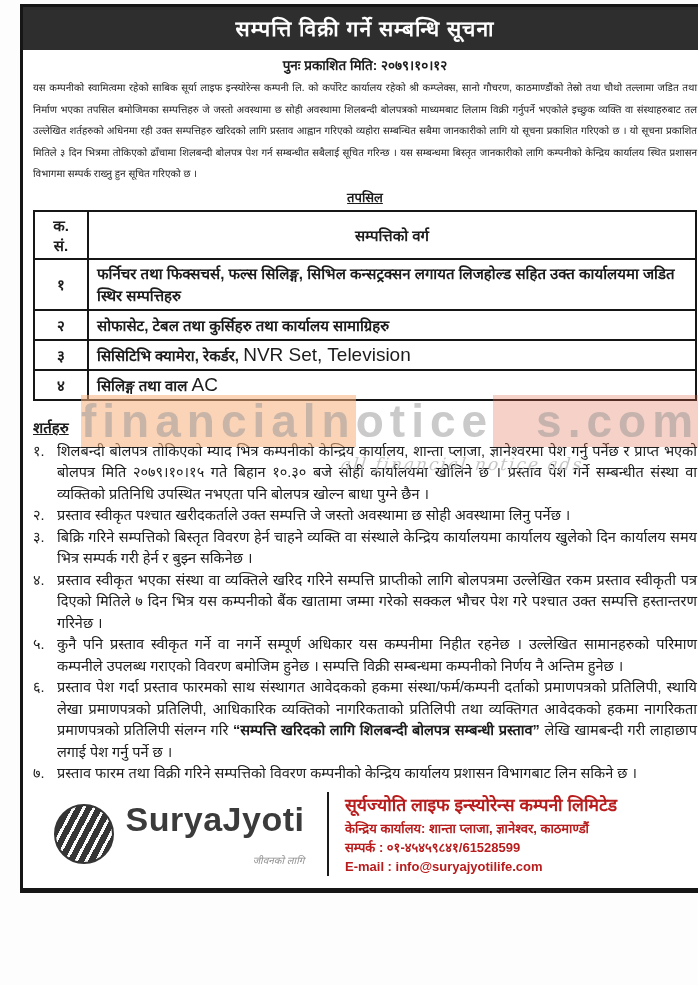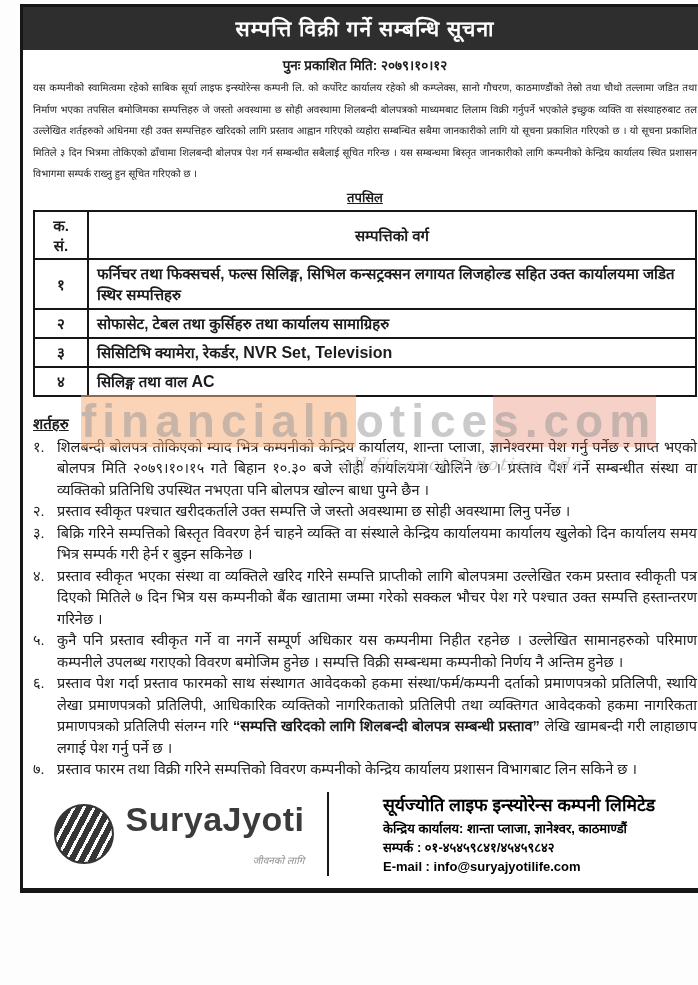--- a/index.html
+++ b/index.html
@@ -14,35 +14,35 @@
   }
   .content { position:relative; padding:4px 10px 0; }
   .pub-date { text-align:center; font-weight:bold; font-size:13.5px; margin:2px 0 3px; }
   .intro { font-size:10px; line-height:21.5px; text-align:justify; }
   .schedule-heading { text-align:center; font-weight:bold; text-decoration:underline; font-size:13px; margin:3px 0 4px; }
   table.schedule { width:100%; border-collapse:collapse; border:2px solid #161616; }
   table.schedule th, table.schedule td { border:2px solid #161616; padding:3px 8px; font-size:15px; vertical-align:middle; }
   th.sn-col, td.sn-col { width:54px; text-align:center; font-weight:bold; }
   th.cat-col { font-weight:bold; font-size:15.5px; padding:6px 8px; }
   td.cat-cell { font-weight:bold; line-height:21px; }
-  td .latin { font-size:16px; font-weight:bold; font-family:"Liberation Sans",sans-serif; }
+  td .latin { font-size:19px; font-weight:normal; font-family:"Liberation Sans",sans-serif; }
   .terms-heading { font-weight:bold; text-decoration:underline; font-size:15px; margin:16px 0 4px; }
   .terms { font-size:14.5px; line-height:21.5px; }
   .term { display:flex; text-align:justify; }
   .term .num { width:24px; flex:0 0 24px; }
   .term .txt { flex:1; }
   .term .txt b { font-weight:bold; }
   
   .wm-main {
     position:absolute; top:344px; left:58px; width:600px;
     font-size:46px; font-weight:bold; letter-spacing:6px;
     color:rgba(150,150,150,0.50); white-space:nowrap; pointer-events:none; z-index:5;
   }
   .wm-main .hl1 { background:rgba(247,176,125,0.55); }
-  .wm-main .hl2 { background:rgba(226,104,70,0.30); }
+  .wm-main .hl2 { background:rgba(226,104,70,0.30);padding-left:43px; }
   .wm-sub {
     position:absolute; top:404px; left:318px;
     font-family:"DejaVu Serif",serif; font-style:italic;
     font-size:17px; color:#c6c6c6; letter-spacing:2px;
     transform:skewX(-6deg); pointer-events:none; z-index:5; white-space:nowrap;
   }
   
   .footer {
     position:absolute; left:8px; right:8px; bottom:6px; height:96px;
     display:flex; align-items:center; background:#fff;
@@ -50,21 +50,21 @@
   .logo-block { width:296px; display:flex; align-items:center; justify-content:center; gap:12px; }
   .sphere {
     width:60px; height:60px; border-radius:50%; flex:0 0 60px;
     background:repeating-linear-gradient(118deg,#353535 0 6px,#fafafa 6px 9px);
     border:2px solid #353535;
   }
   .logo-words { display:flex; flex-direction:column; align-items:flex-end; }
   .logo-name { font-size:34px; font-weight:bold; color:#3b3b3b; letter-spacing:0.5px; line-height:36px; }
   .logo-tagline { font-size:10px; color:#909090; font-style:italic; margin-top:16px; }
   .v-divider { width:2px; height:84px; background:#1a1a1a; flex:0 0 2px; }
-  .company { padding-left:16px; color:#000000;margin-left:38px; }
+  .company { padding-left:16px; color:#b91c1c; }
   .company-name { font-size:17.5px; font-weight:bold; margin-bottom:3px; }
   .company-line { font-size:13px; font-weight:bold; line-height:19px; }
 </style>
 </head>
 <body>
 
 <div class="page">
 
   <div class="title-bar">सम्पत्ति विक्री गर्ने सम्बन्धि सूचना</div>
 
@@ -147,18 +147,18 @@
       <div class="sphere"></div>
       <div class="logo-words">
         <div class="logo-name">SuryaJyoti</div>
         <div class="logo-tagline">जीवनको लागि</div>
       </div>
     </div>
     <div class="v-divider"></div>
     <div class="company">
       <div class="company-name">सूर्यज्योति लाइफ इन्स्योरेन्स कम्पनी लिमिटेड</div>
       <div class="company-line">केन्द्रिय कार्यालय: शान्ता प्लाजा, ज्ञानेश्वर, काठमाण्डौं</div>
-      <div class="company-line">सम्पर्क : ०१-४५४५९८४१/४५४५९८४२</div>
+      <div class="company-line">सम्पर्क : ०१-४५४५९८४१/61528599</div>
       <div class="company-line">E-mail : info@suryajyotilife.com</div>
     </div>
   </div>
 
 </div>
 
 </body></html>

